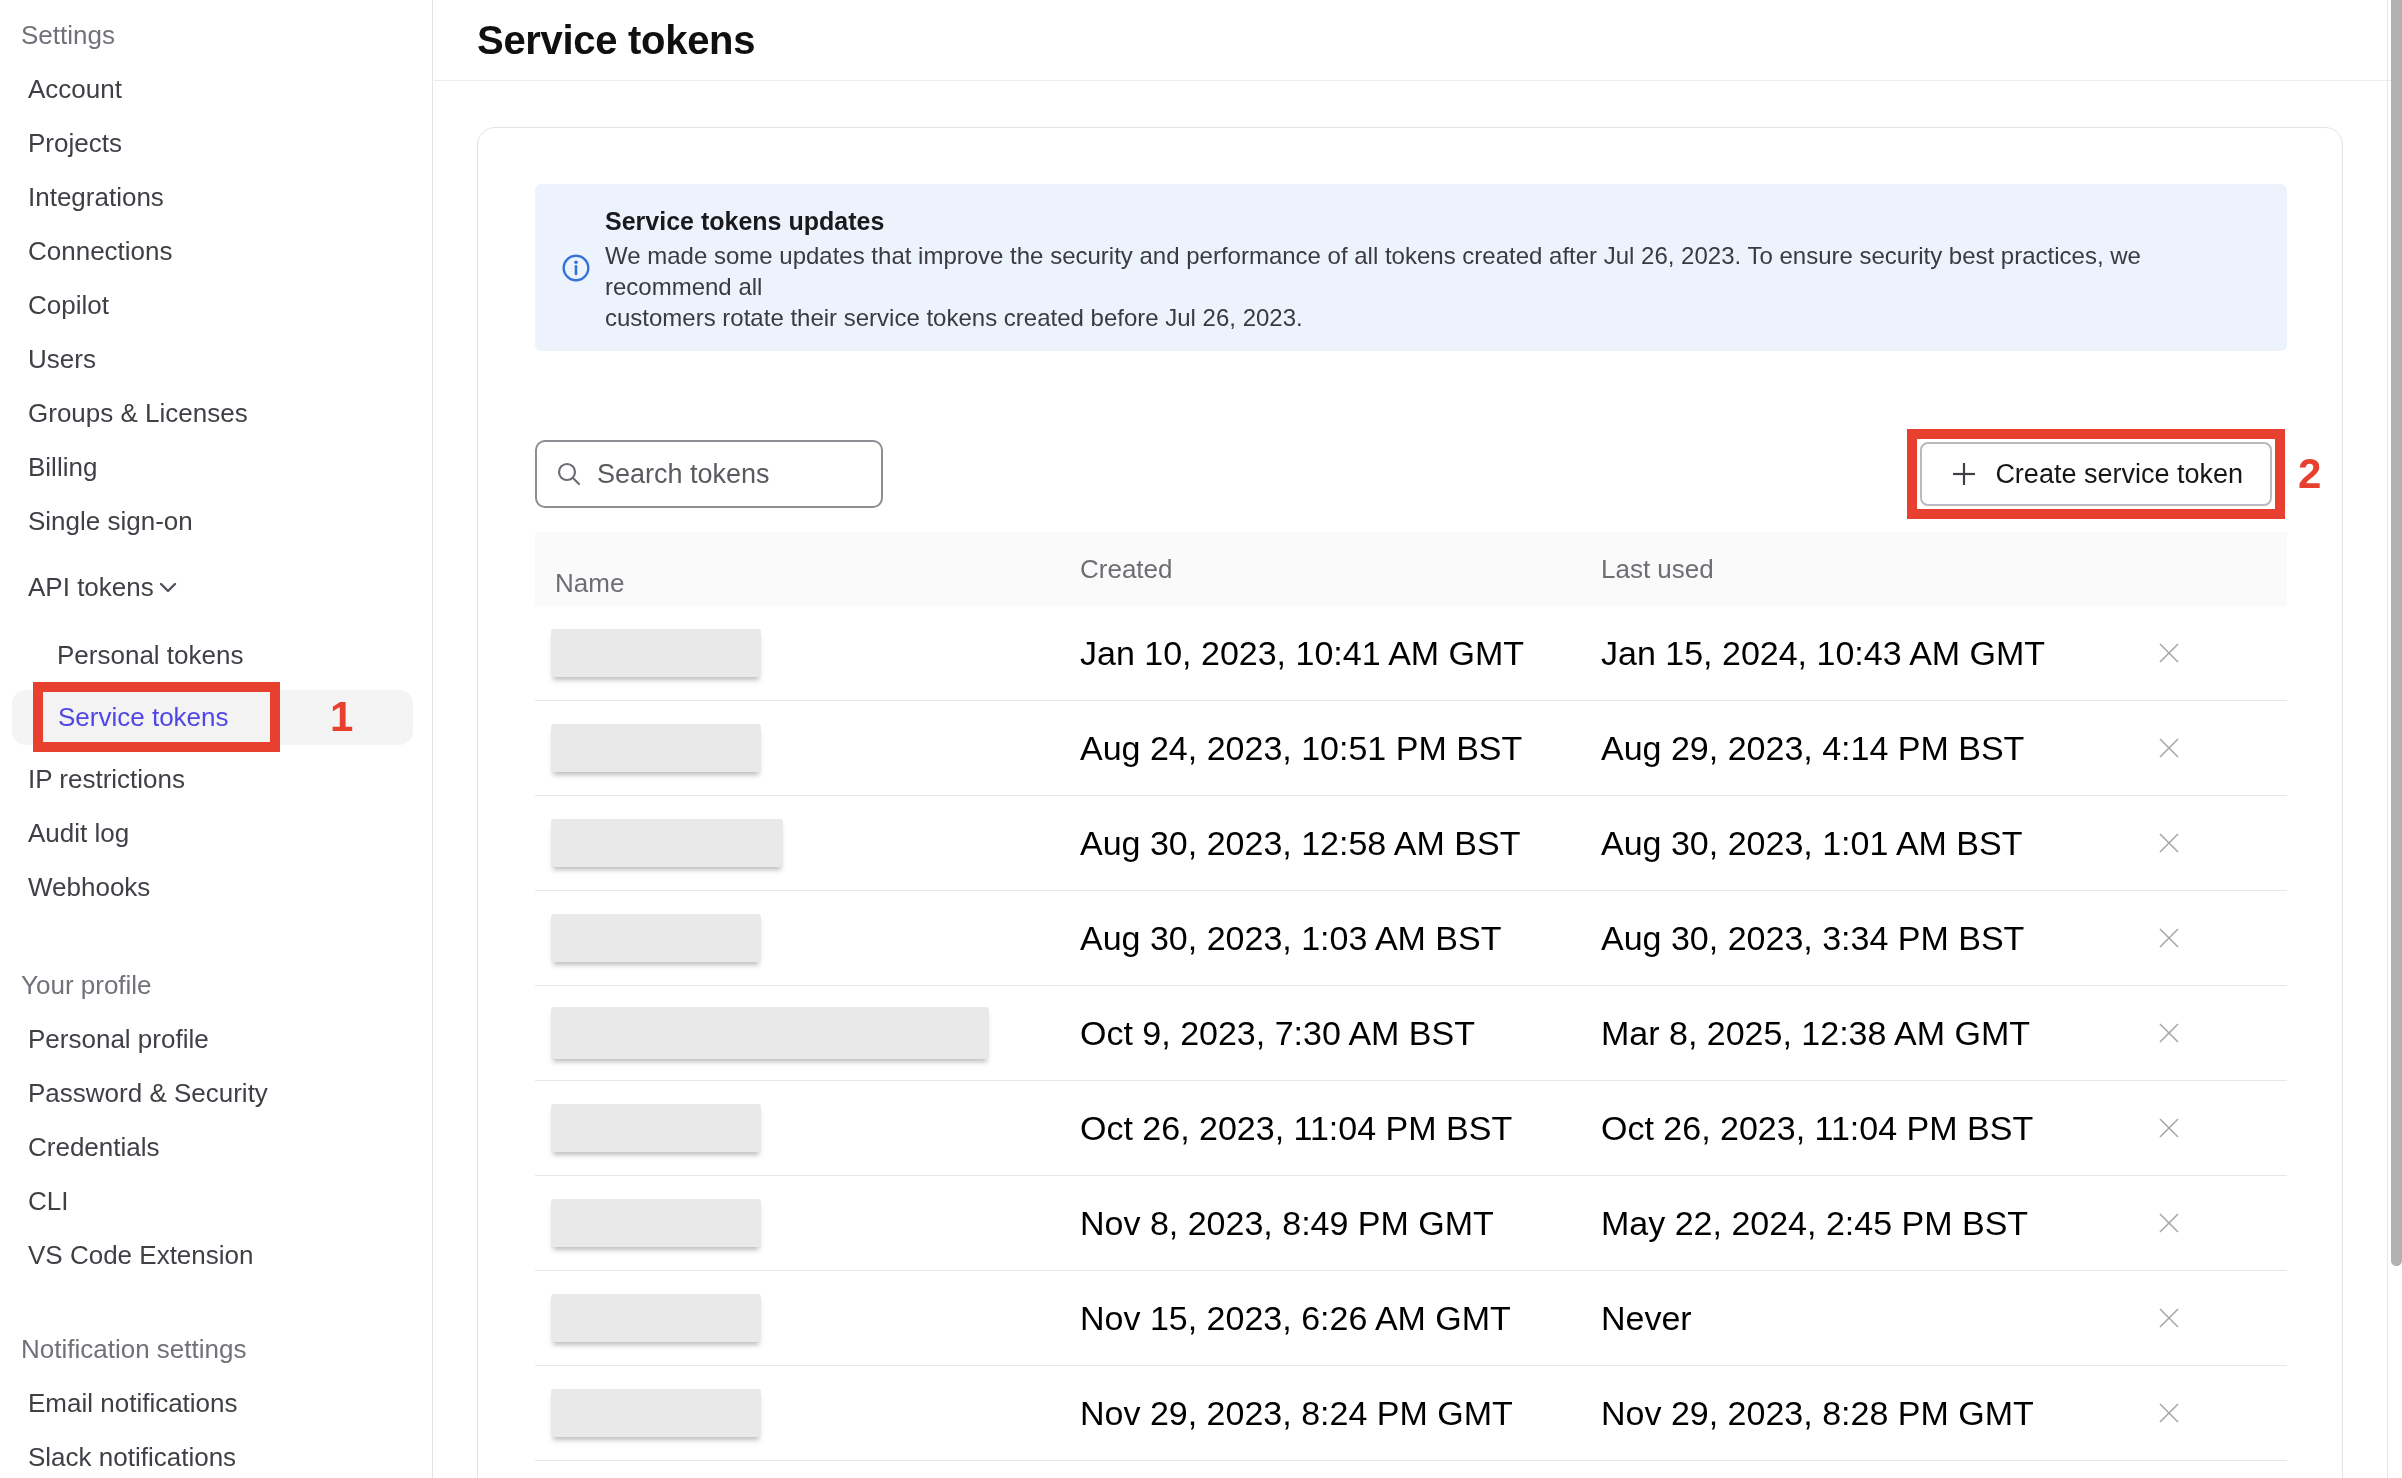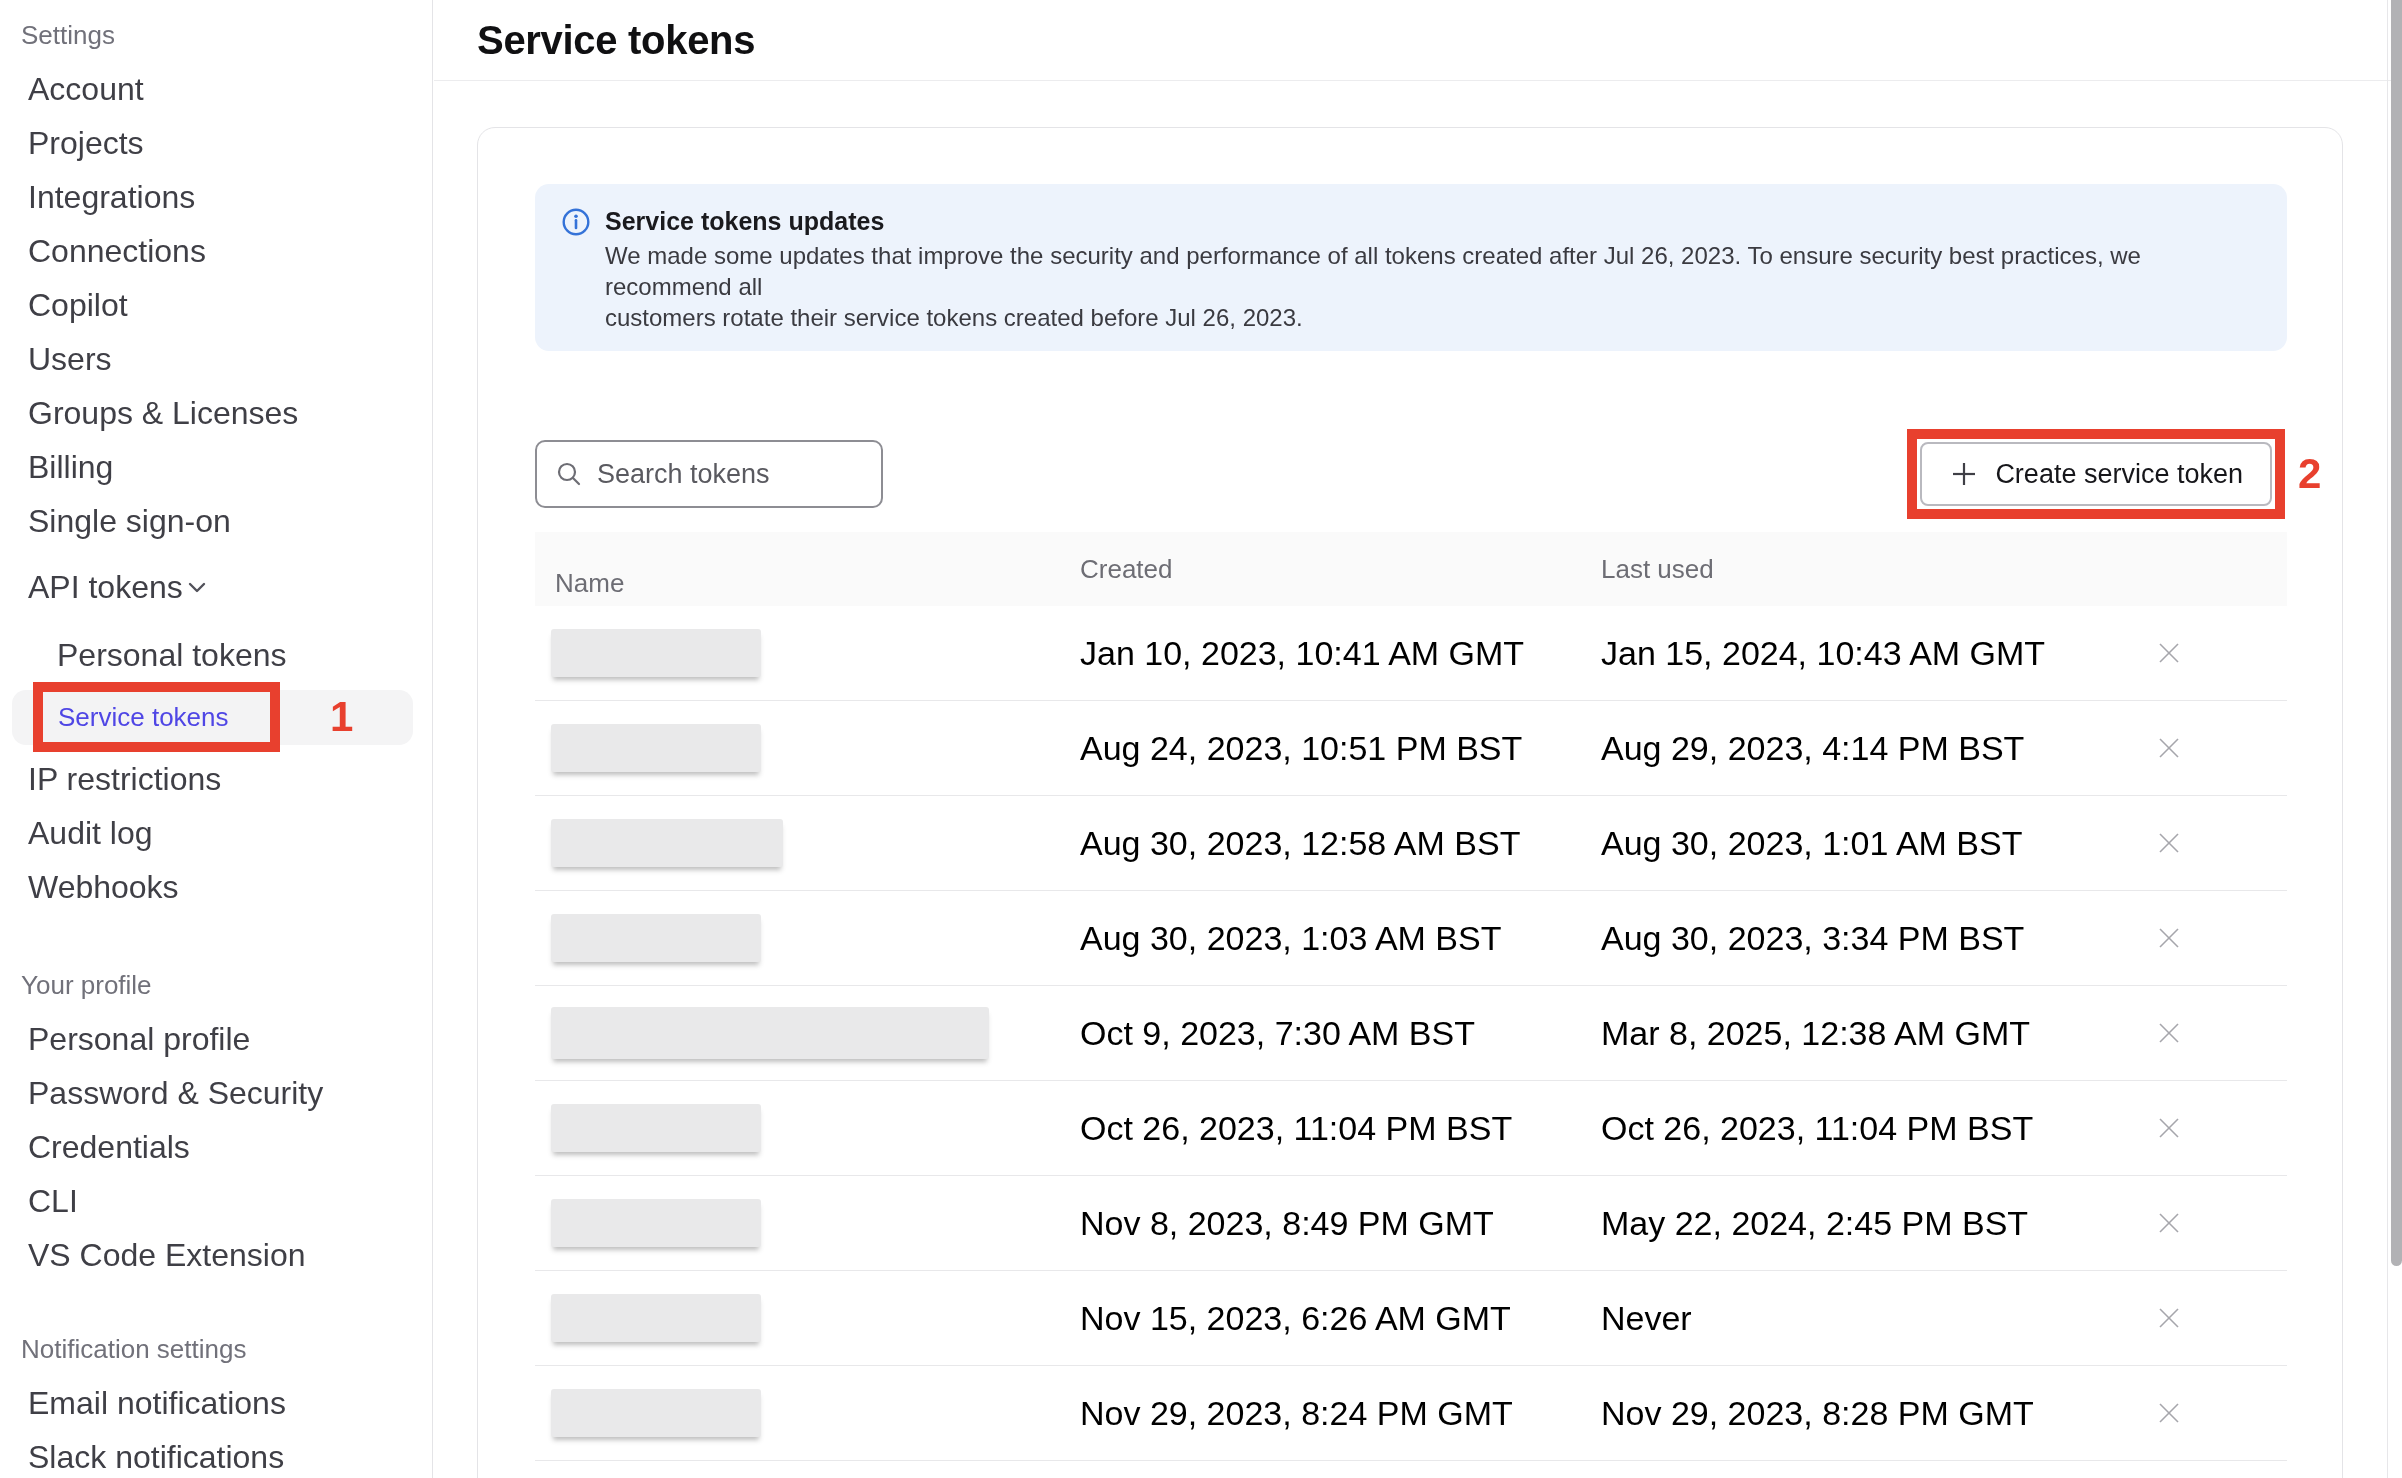--- a/index.html
+++ b/index.html
@@ -6,21 +6,21 @@
   .screen{
     position:relative;width:2402px;height:1478px;background:#fff;overflow:hidden;
     font-family:"Liberation Sans",sans-serif;color:#27272a;
   }
   
   .sidebar{
     position:absolute;left:0;top:0;width:433px;height:100%;
     border-right:1px solid #e4e4e7;box-sizing:border-box;padding-top:8px;background:#fff;
   }
   .side-header{height:54px;line-height:54px;padding-left:21px;color:#71717a;font-size:26px;}
-  .side-item{height:54px;line-height:54px;padding-left:28px;color:#3f3f46;font-size:32px;cursor:pointer;white-space:nowrap;}
+  .side-item{height:54px;line-height:54px;padding-left:28px;color:#3f3f46;font-size:26px;cursor:pointer;white-space:nowrap;}
   .side-item.sub{padding-left:57px;}
   .api-row{display:flex;align-items:center;justify-content:flex-start;padding-right:44px;margin-top:12px;}
   .api-row .chev{display:flex;align-items:center;}
   .mt-group{margin-top:14px;}
   .mt-section-profile{margin-top:44px;}
   .mt-section-notif{margin-top:40px;}
 
   
   .service-row{position:relative;height:70px;display:flex;align-items:center;padding-left:0;}
   .service-pill{position:absolute;left:12px;top:8px;width:401px;height:55px;background:#f4f4f5;border-radius:14px;}
@@ -39,22 +39,22 @@
   .page-title{font-size:40px;font-weight:700;color:#101012;letter-spacing:-0.3px;}
 
   .card{
     position:absolute;left:43px;top:127px;width:1866px;bottom:-30px;box-sizing:border-box;
     border:1px solid #e4e4e7;border-radius:18px;background:#fff;
     padding:56px 57px 0 57px;overflow:hidden;
   }
 
   
   .banner{
-    box-sizing:border-box;width:1752px;min-height:125px;background:#edf3fc;border-radius:14px;
-    display:flex;align-items:flex-start;gap:14px;padding:21px 28px 18px 26px;
+    box-sizing:border-box;width:1752px;min-height:125px;background:#edf3fc;border-radius:6px;
+    display:flex;align-items:center;gap:14px;padding:21px 28px 18px 26px;
   }
   .banner-text{flex:1;}
   .banner-title{font-size:25px;font-weight:700;color:#1a1a1e;line-height:32px;margin-bottom:3px;}
   .banner-line{font-size:24px;color:#3a3a40;line-height:31px;}
   .info-ic{margin-top:2px;flex:0 0 auto;}
 
   
   .toolbar{margin-top:80px;display:flex;align-items:center;justify-content:space-between;height:86px;gap:44px;}
   .searchbox{
     position:relative;width:348px;height:68px;box-sizing:border-box;

